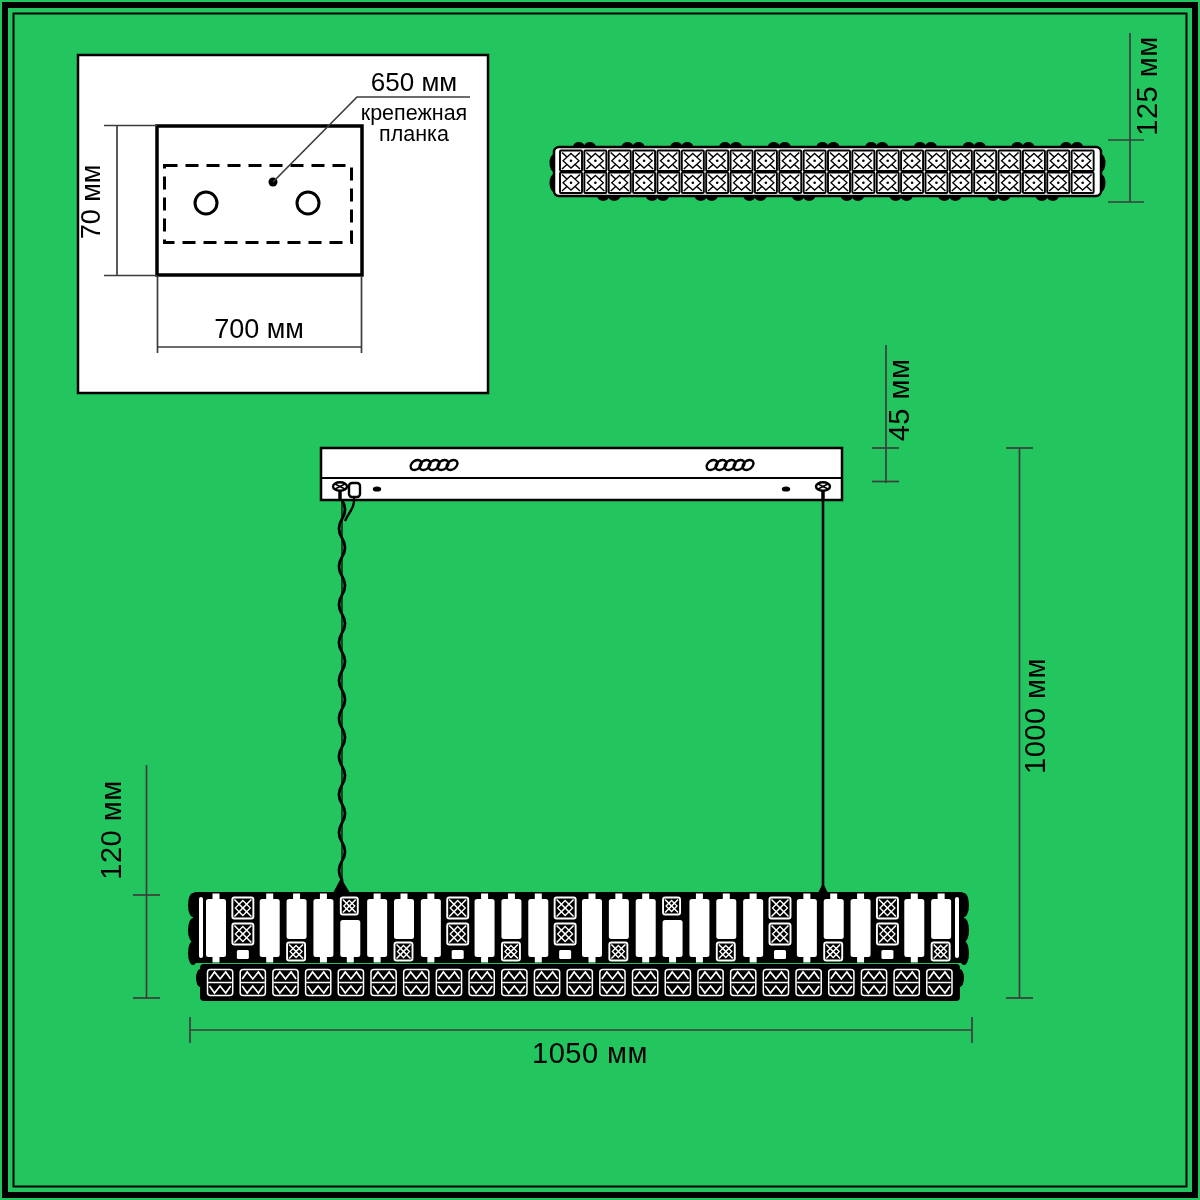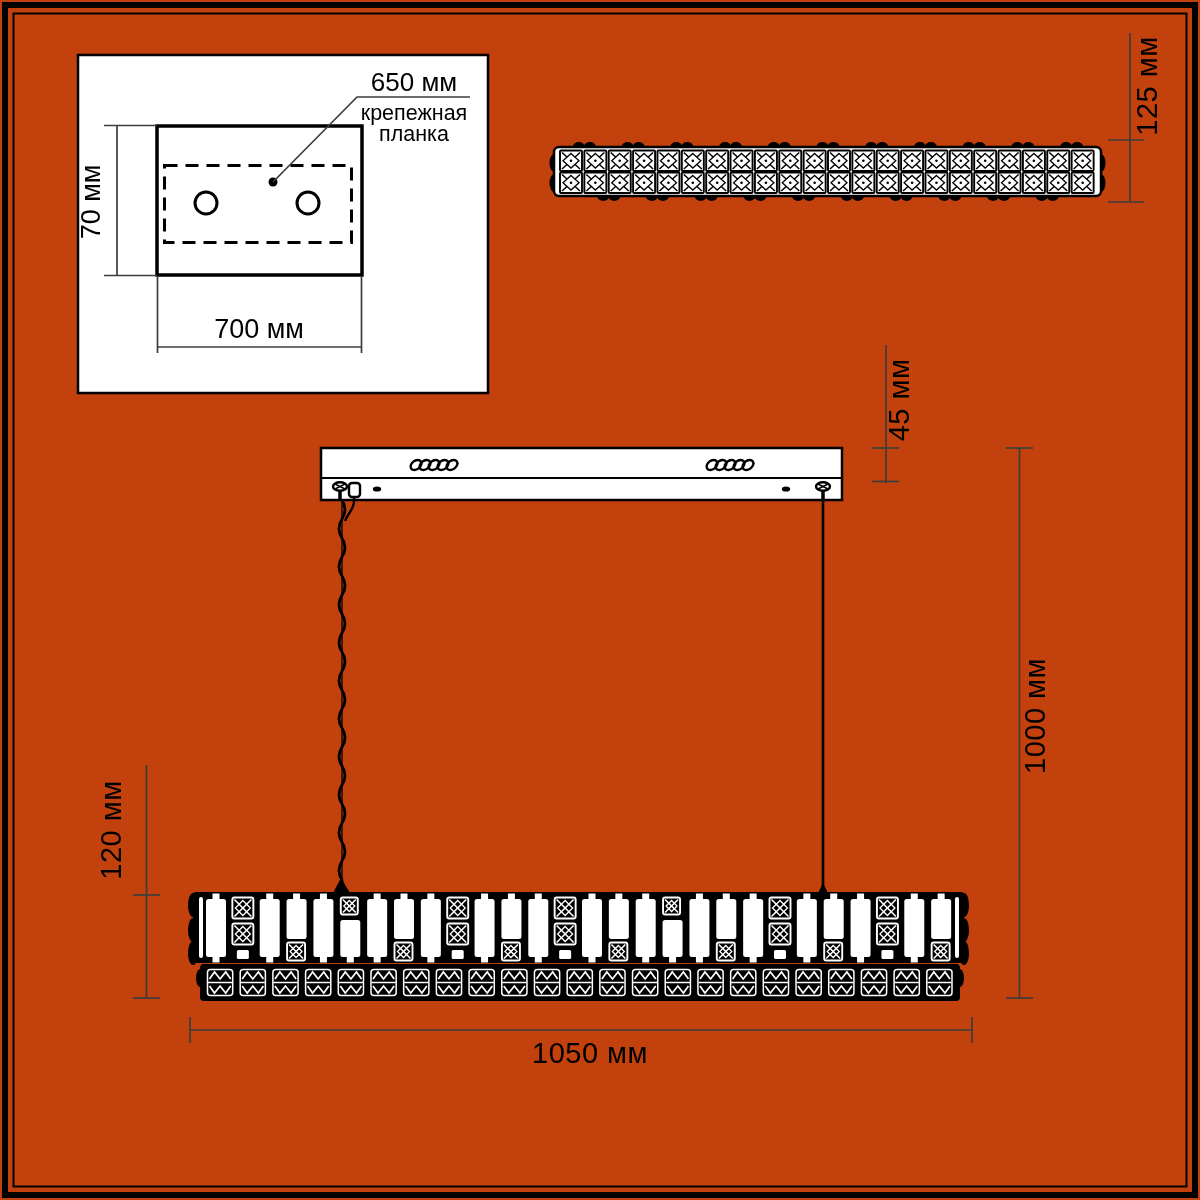--- a/index.html
+++ b/index.html
@@ -1,16 +1,16 @@
 <!DOCTYPE html>
 <html><head>
 <meta charset="utf-8">
 <style>
   html,body{margin:0;padding:0;background:#ffffff;}
-  .stage{width:1200px;height:1200px;position:relative;background:#c2410c;}
+  .stage{width:1200px;height:1200px;position:relative;background:#22c55e;}
   svg{display:block;}
   text{font-family:"Liberation Sans","DejaVu Sans",sans-serif;fill:#000000;}
   .dim-label{font-size:29px;letter-spacing:0.5px;}
   .dim-label-small{font-size:27px;}
   .note-label{font-size:21.5px;}
   .leader-label{font-size:26px;}
 </style>
 </head>
 <body>
 

